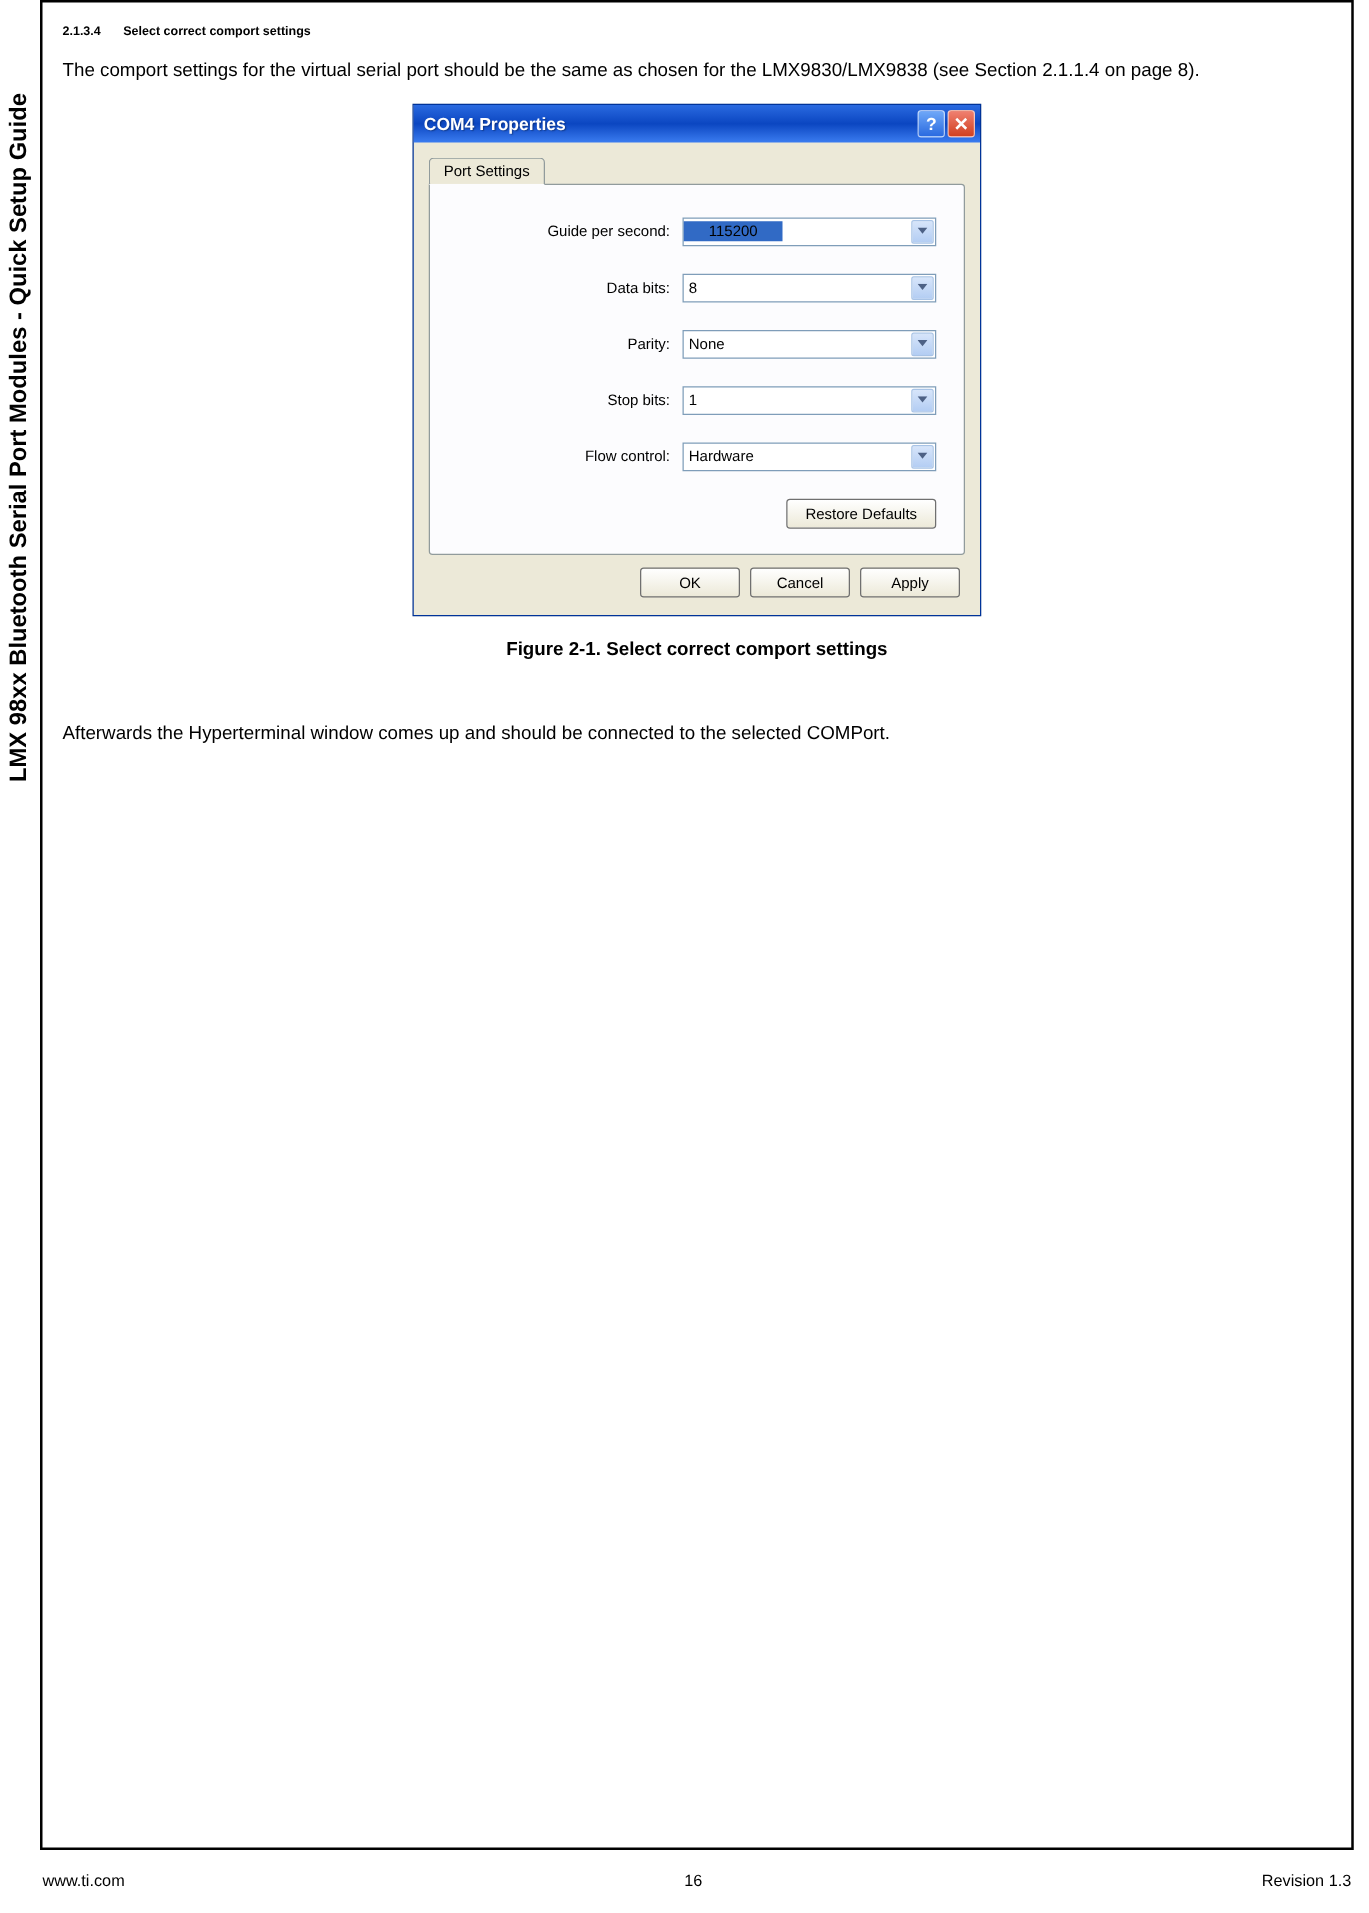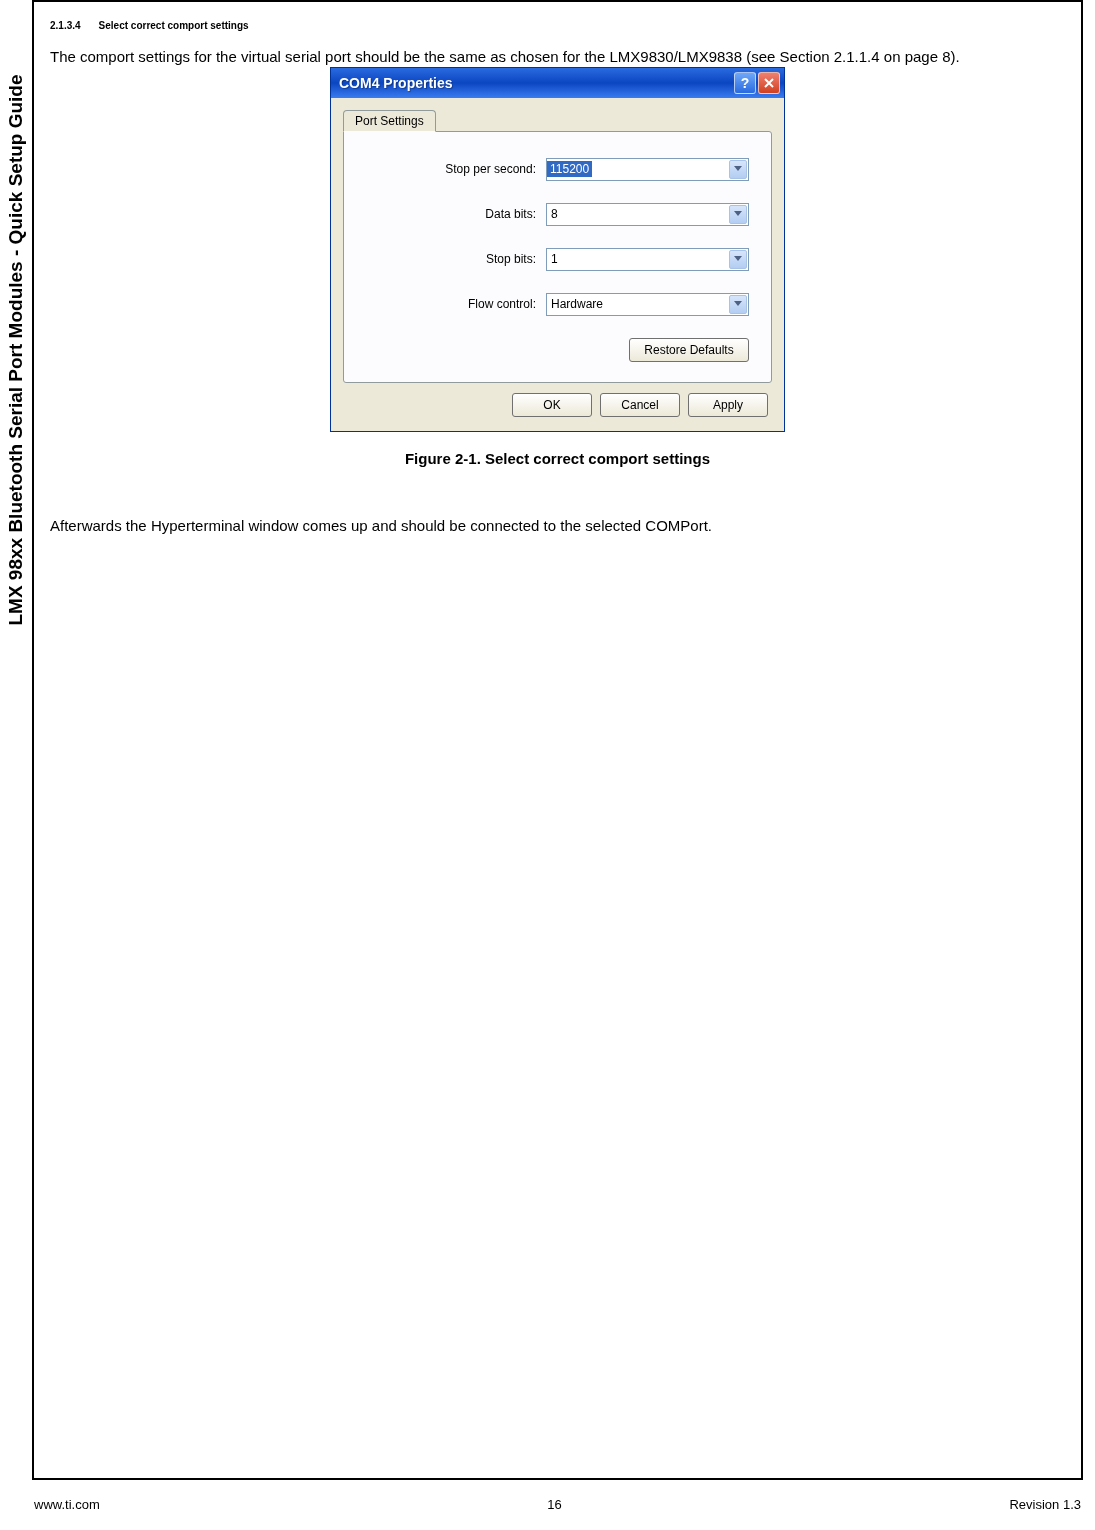--- a/index.html
+++ b/index.html
@@ -50,20 +50,21 @@
   .section-num { margin-right: 18px; }
   .body-text {
     font-size: 15px;
     line-height: 1.3;
   }
   .figure-container {
     display: flex;
     flex-direction: column;
     align-items: center;
     margin-bottom: 50px;
+    margin-top: 16px;
   }
   .figure-caption {
     font-weight: bold;
     margin-top: 18px;
     font-size: 15px;
   }
   .followup {
     font-size: 15px;
     margin-top: 10px;
   }
@@ -140,22 +141,22 @@
     flex: 1;
     height: 23px;
     border: 1px solid #7f9db9;
     background: #fff;
     position: relative;
     display: flex;
     align-items: center;
   }
   .xp-select.highlight .xp-select-text {
     background: #316ac5;
-    color: #ffffff;
-    padding: 1px 3px;
+    color: #000000;
+    padding: 1px 20px;
   }
   .xp-select-text {
     padding-left: 4px;
     font-size: 12px;
   }
   .xp-select-arrow {
     position: absolute;
     right: 1px; top: 1px; bottom: 1px;
     width: 18px;
     background: linear-gradient(to bottom, #d7e5fa, #b3cdf3);
@@ -238,21 +239,21 @@
       <div class="xp-body">
         <div class="xp-tabstrip">
           <div class="xp-tab">
             <span>Port Settings</span>
           </div>
         </div>
 
         <div class="xp-tabpanel">
 
           <div class="field-row">
-            <div class="field-label">Stop per second:</div>
+            <div class="field-label">Guide per second:</div>
             <div class="xp-select highlight">
               <span class="xp-select-text">115200</span>
               <div class="xp-select-arrow">
                 <svg viewBox="0 0 8 6">
                     <path d="M0 0 L4 5 L8 0 Z" fill="#4d6185"></path>
                   </svg>
               </div>
             </div>
           </div>
 
@@ -261,20 +262,31 @@
             <div class="xp-select">
               <span class="xp-select-text">8</span>
               <div class="xp-select-arrow">
                 <svg viewBox="0 0 8 6">
                     <path d="M0 0 L4 5 L8 0 Z" fill="#4d6185"></path>
                   </svg>
               </div>
             </div>
           </div>
 
+          <div class="field-row">
+            <div class="field-label">Parity:</div>
+            <div class="xp-select">
+              <span class="xp-select-text">None</span>
+              <div class="xp-select-arrow">
+                <svg viewBox="0 0 8 6">
+                    <path d="M0 0 L4 5 L8 0 Z" fill="#4d6185"></path>
+                  </svg>
+              </div>
+            </div>
+          </div>
 
           <div class="field-row">
             <div class="field-label">Stop bits:</div>
             <div class="xp-select">
               <span class="xp-select-text">1</span>
               <div class="xp-select-arrow">
                 <svg viewBox="0 0 8 6">
                     <path d="M0 0 L4 5 L8 0 Z" fill="#4d6185"></path>
                   </svg>
               </div>

